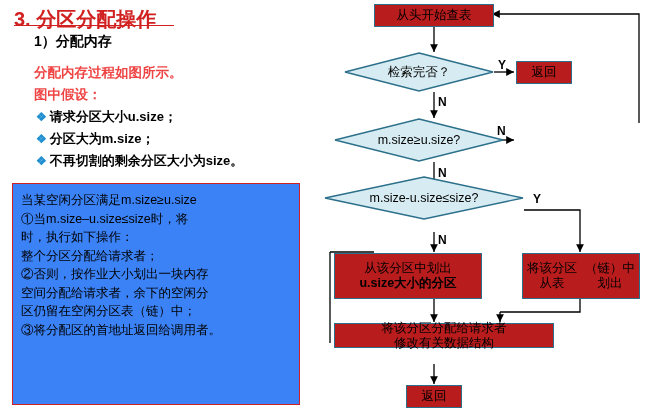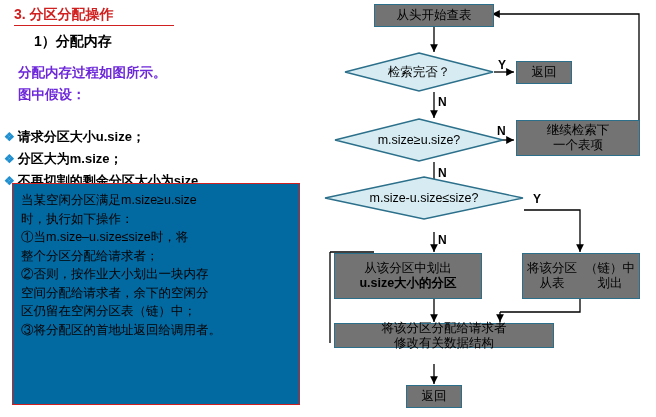--- a/index.html
+++ b/index.html
@@ -18,21 +18,21 @@
     position: relative;
     width: 656px;
     height: 417px;
   }
 
   
   .heading-num {
     position: absolute;
     left: 14px;
     top: 6px;
-    font-size: 14px;
+    font-size: 20px;
     color: #d02020;
     font-weight: bold;
     white-space: nowrap;
   }
   .heading-underline {
     position: absolute;
     left: 14px;
     top: 25px;
     width: 160px;
     height: 1px;
@@ -42,56 +42,55 @@
     position: absolute;
     left: 34px;
     top: 33px;
     font-size: 14px;
     font-weight: bold;
     color: #000;
     white-space: nowrap;
   }
   .para {
     position: absolute;
-    left: 18px;
+    left: 34px;
     font-size: 13.5px;
     font-weight: bold;
-    color: #6d28d9;
+    color: #ef4444;
     white-space: nowrap;
   }
   .p1 { top: 64px; }
   .p2 { top: 86px; }
 
   .bullet-line {
     position: absolute;
-    left: 4px;
+    left: 36px;
     font-size: 13px;
     font-weight: bold;
     color: #000;
     white-space: nowrap;
-    margin-top: 20px;
   }
   .b1 { top: 108px; }
   .b2 { top: 130px; }
   .b3 { top: 152px; }
   .bullet-mark {
     color: #1f8fd0;
     font-size: 12px;
     margin-right: 3px;
   }
 
   
   .note-box {
     position: absolute;
     left: 12px;
     top: 183px;
     width: 288px;
     height: 222px;
     border: 1.5px solid #d02020;
-    background: #0369a1;
+    background: #3b82f6;
     box-sizing: border-box;
     padding: 7px 8px 0 8px;
   }
   .note-line {
     font-size: 12.5px;
     line-height: 18.5px;
     color: #000;
     white-space: nowrap;
   }
 
@@ -102,21 +101,21 @@
     display: flex;
     align-items: center;
     justify-content: center;
     text-align: center;
     font-size: 12.5px;
     color: #000;
     line-height: 15px;
   }
   .rect {
     border: 1.3px solid #2b6f8a;
-    background: #737373;
+    background: #b91c1c;
   }
   .diamond-wrap {
     position: absolute;
   }
   .diamond-wrap svg {
     position: absolute;
     left: 0;
     top: 0;
   }
   .diamond-label {
@@ -165,22 +164,22 @@
   </div>
   <div class="bullet-line b2">
     <span class="bullet-mark">❖</span><span>分区大为m.size；</span>
   </div>
   <div class="bullet-line b3">
     <span class="bullet-mark">❖</span><span>不再切割的剩余分区大小为size。</span>
   </div>
 
   <div class="note-box">
     <div class="note-line">当某空闲分区满足m.size≥u.size</div>
+    <div class="note-line">①当m.size–u.size≤size时，将</div>
     <div class="note-line">时，执行如下操作：</div>
-    <div class="note-line">①当m.size–u.size≤size时，将</div>
     <div class="note-line">整个分区分配给请求者；</div>
     <div class="note-line">②否则，按作业大小划出一块内存</div>
     <div class="note-line">空间分配给请求者，余下的空闲分</div>
     <div class="note-line">区仍留在空闲分区表（链）中；</div>
     <div class="note-line">③将分配区的首地址返回给调用者。</div>
   </div>
 
   <svg id="lines">
     <defs>
       <marker id="arrow" markerWidth="7" markerHeight="7" refX="6" refY="3" orient="auto" markerUnits="strokeWidth">
@@ -234,24 +233,20 @@
   <div class="diamond-wrap" style="left:334px; top:118px; width:170px; height:44px;">
     <svg width="170" height="44" viewBox="0 0 170 44">
       <polygon points="85,1 169,22 85,43 1,22" fill="#d7ecf2" stroke="#2b6f8a" stroke-width="1.3"></polygon>
     </svg>
     <div class="diamond-label">m.size≥u.size?</div>
   </div>
 
   <div class="edge-label" style="left:497px; top:124px;">N</div>
   <div class="edge-label" style="left:438px; top:166px;">N</div>
 
-  <div class="node rect" style="left:516px; top:120px; width:124px; height:36px; flex-direction:column;">
-    <div style="white-space:pre-line;">继续检索下
-一个表项</div>
-  </div>
 
   <div class="diamond-wrap" style="left:324px; top:176px; width:200px; height:44px;">
     <svg width="200" height="44" viewBox="0 0 200 44">
       <polygon points="100,1 199,22 100,43 1,22" fill="#d7ecf2" stroke="#2b6f8a" stroke-width="1.3"></polygon>
     </svg>
     <div class="diamond-label">m.size-u.size≤size?</div>
   </div>
 
   <div class="edge-label" style="left:533px; top:192px;">Y</div>
   <div class="edge-label" style="left:438px; top:233px;">N</div>

